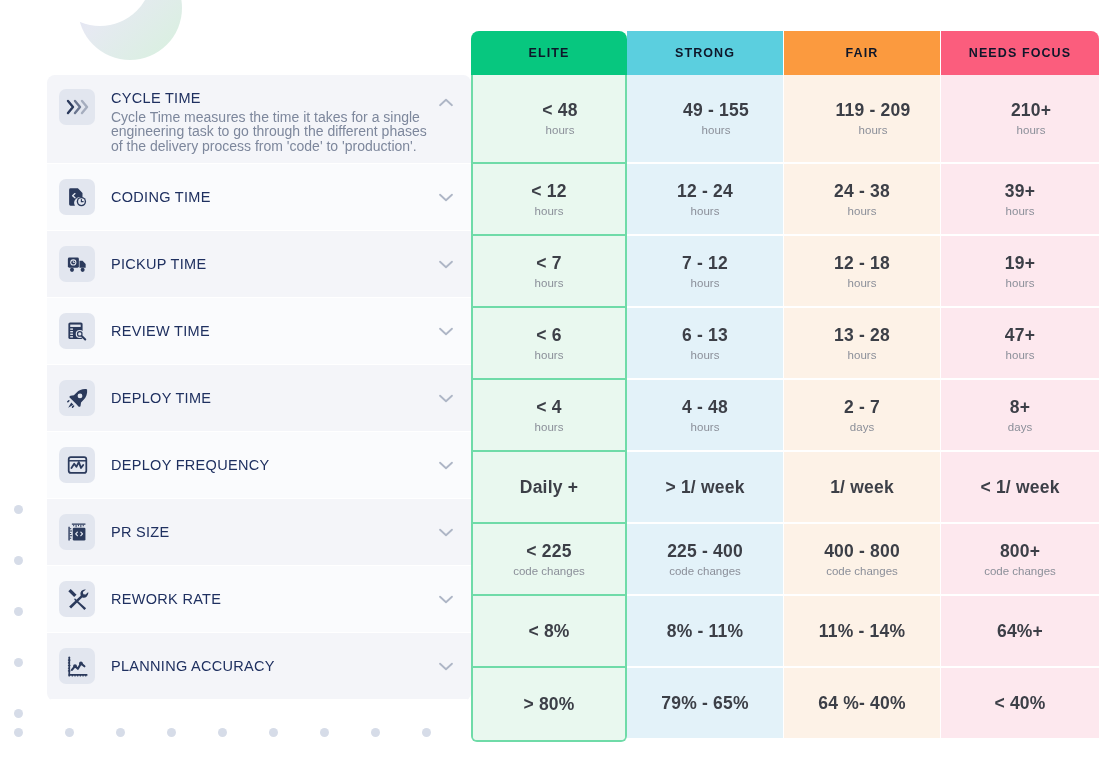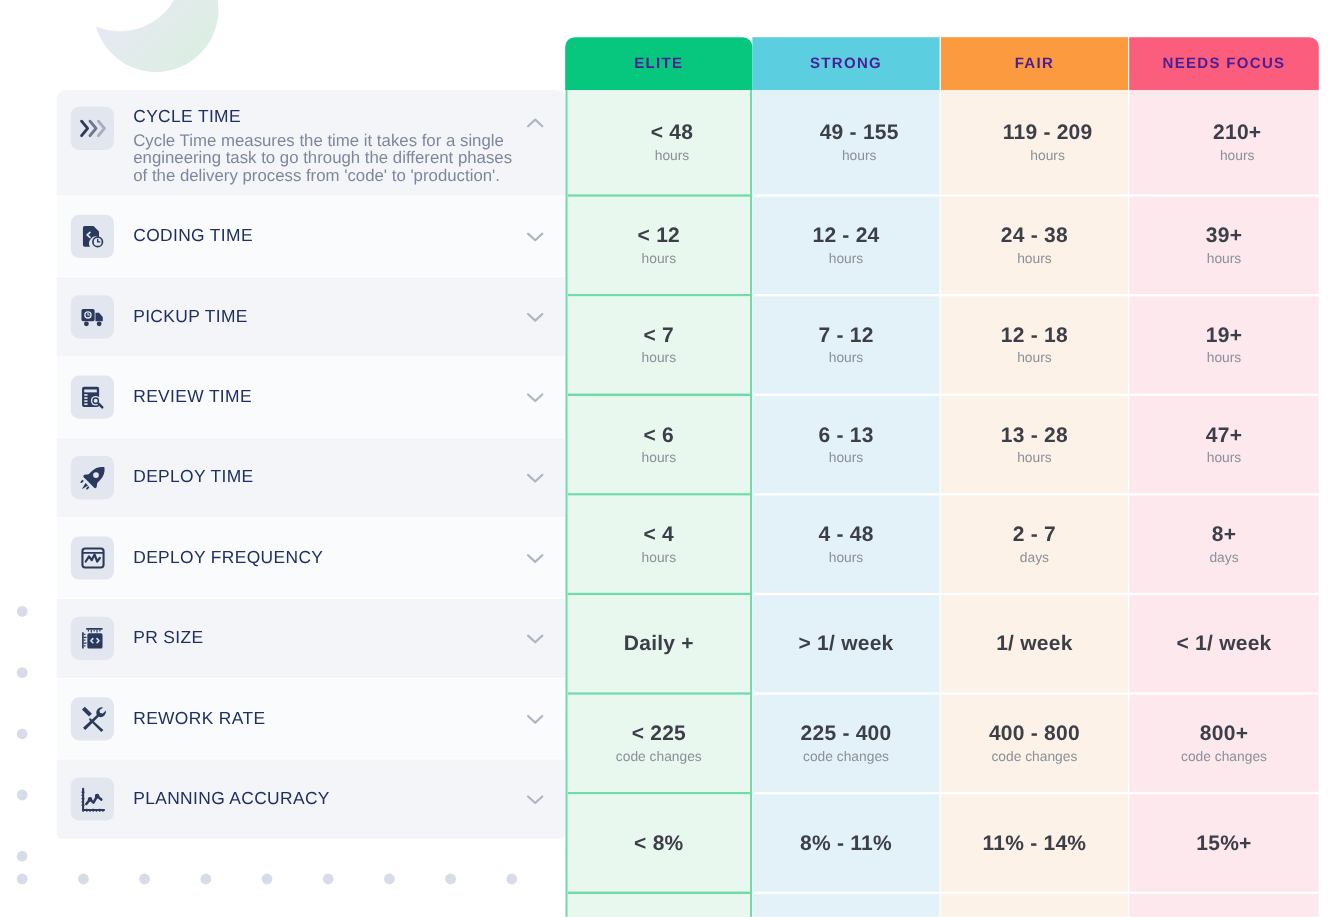--- a/index.html
+++ b/index.html
@@ -56,30 +56,30 @@
     font-size: 14px; color: #7d879c; line-height: 14.4px;
     margin-top: 3px; max-width: 318px;
   }
   .chev { flex: 0 0 22px; width: 22px; height: 22px; color: #aeb6c6; margin-top: 2px; }
   .metric-row:not(.r0) .chev { margin-top: 0; }
 
   
   .col { position: absolute; top: 0; width: 156px; }
   .col-head {
     height: 44px; display: flex; align-items: center; justify-content: center;
-    color: #4c1d95; font-size: 12.5px; font-weight: bold; letter-spacing: 1.1px;
+    color: #0f172a; font-size: 12.5px; font-weight: bold; letter-spacing: 1.1px;
     text-transform: uppercase;
   }
   .cells { position: relative; }
   .cell {
     display: flex; flex-direction: column; align-items: center; justify-content: center;
     border-bottom: 2px solid #ffffff;
   }
   .cell.r0 { height: 89px; padding-left: 22px; }
-  .cell:not(.r0) { height: 83px; }
+  .cell:not(.r0) { height: 72px; }
   .cell .v { font-size: 17.5px; font-weight: bold; color: #3c3f47; letter-spacing: .2px; line-height: 21px; }
   .cell .u { font-size: 11.5px; color: #8b8f99; margin-top: 2px; line-height: 14px; }
 
   
   .col-elite { left: 424px; }
   .col-elite .col-head { background: #07c77f; border-radius: 8px 8px 0 0; }
   .col-elite .cells { border: 2px solid #6fdba8; border-top: none; border-radius: 0 0 6px 6px; overflow: hidden; background:#e9f8ef; }
   .col-elite .cell { background: #e9f8ef; border-bottom: 2px solid #6fdba8; }
   .col-elite .cell:last-child { border-bottom: none; }
 
@@ -423,21 +423,21 @@
             <div class="u">days</div>
           </div>
           <div class="cell">
             <div class="v">&lt; 1/ week</div>
           </div>
           <div class="cell">
             <div class="v">800+</div>
             <div class="u">code changes</div>
           </div>
           <div class="cell">
-            <div class="v">15%+</div>
+            <div class="v">64%+</div>
           </div>
           <div class="cell">
             <div class="v">&lt; 40%</div>
           </div>
         </div>
   </div>
 
 </div>
 </div>
 

